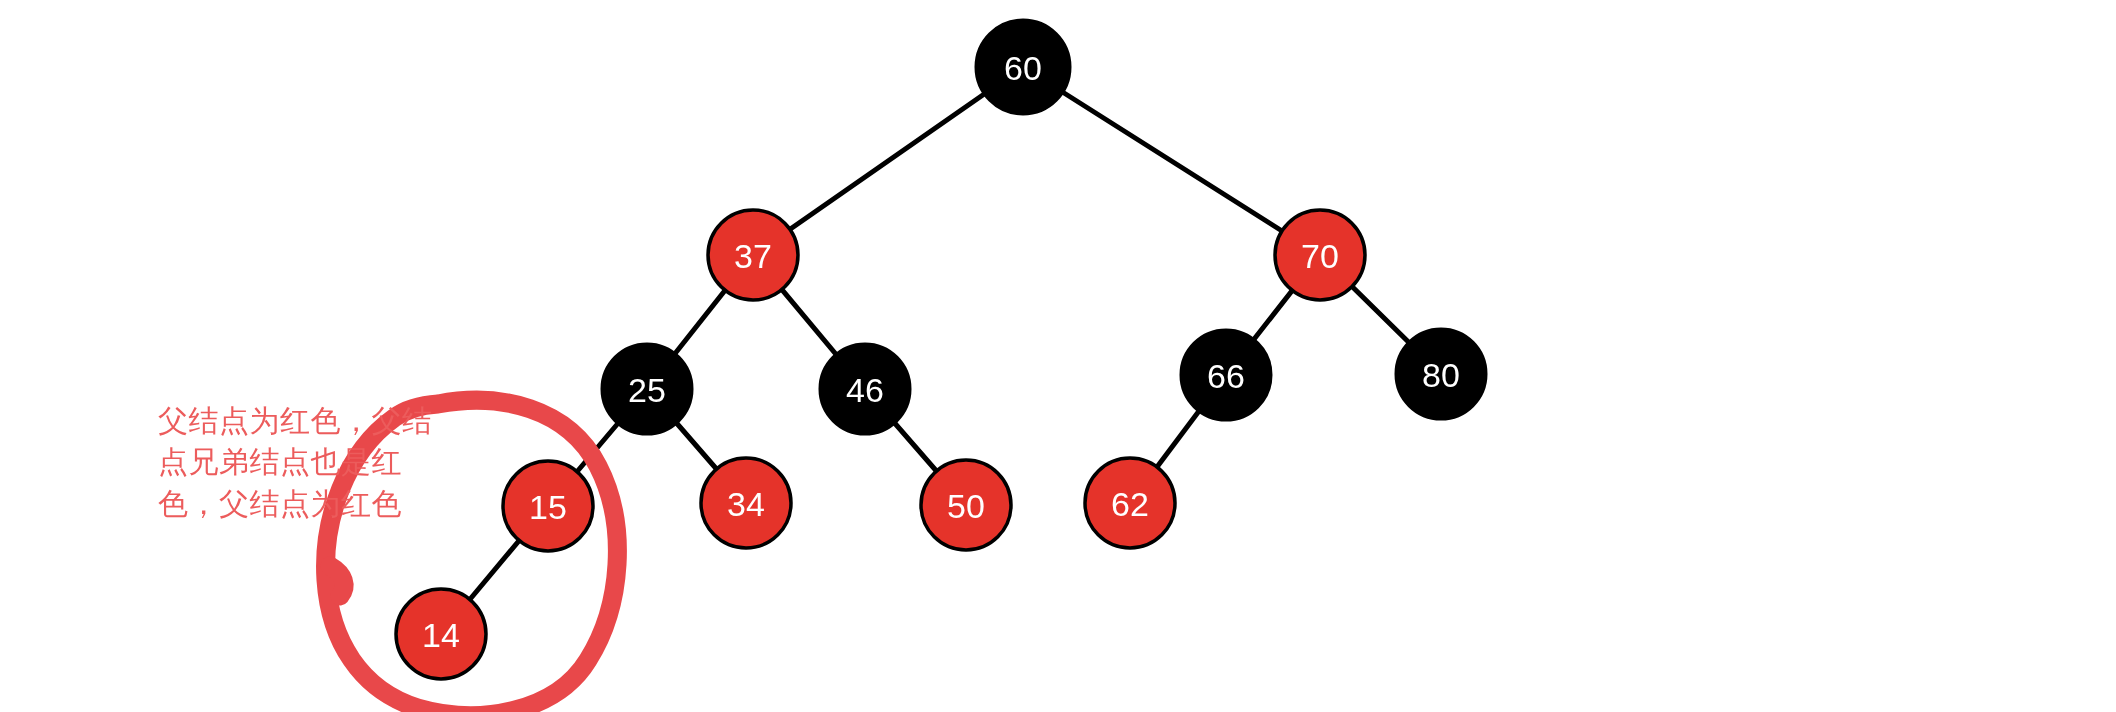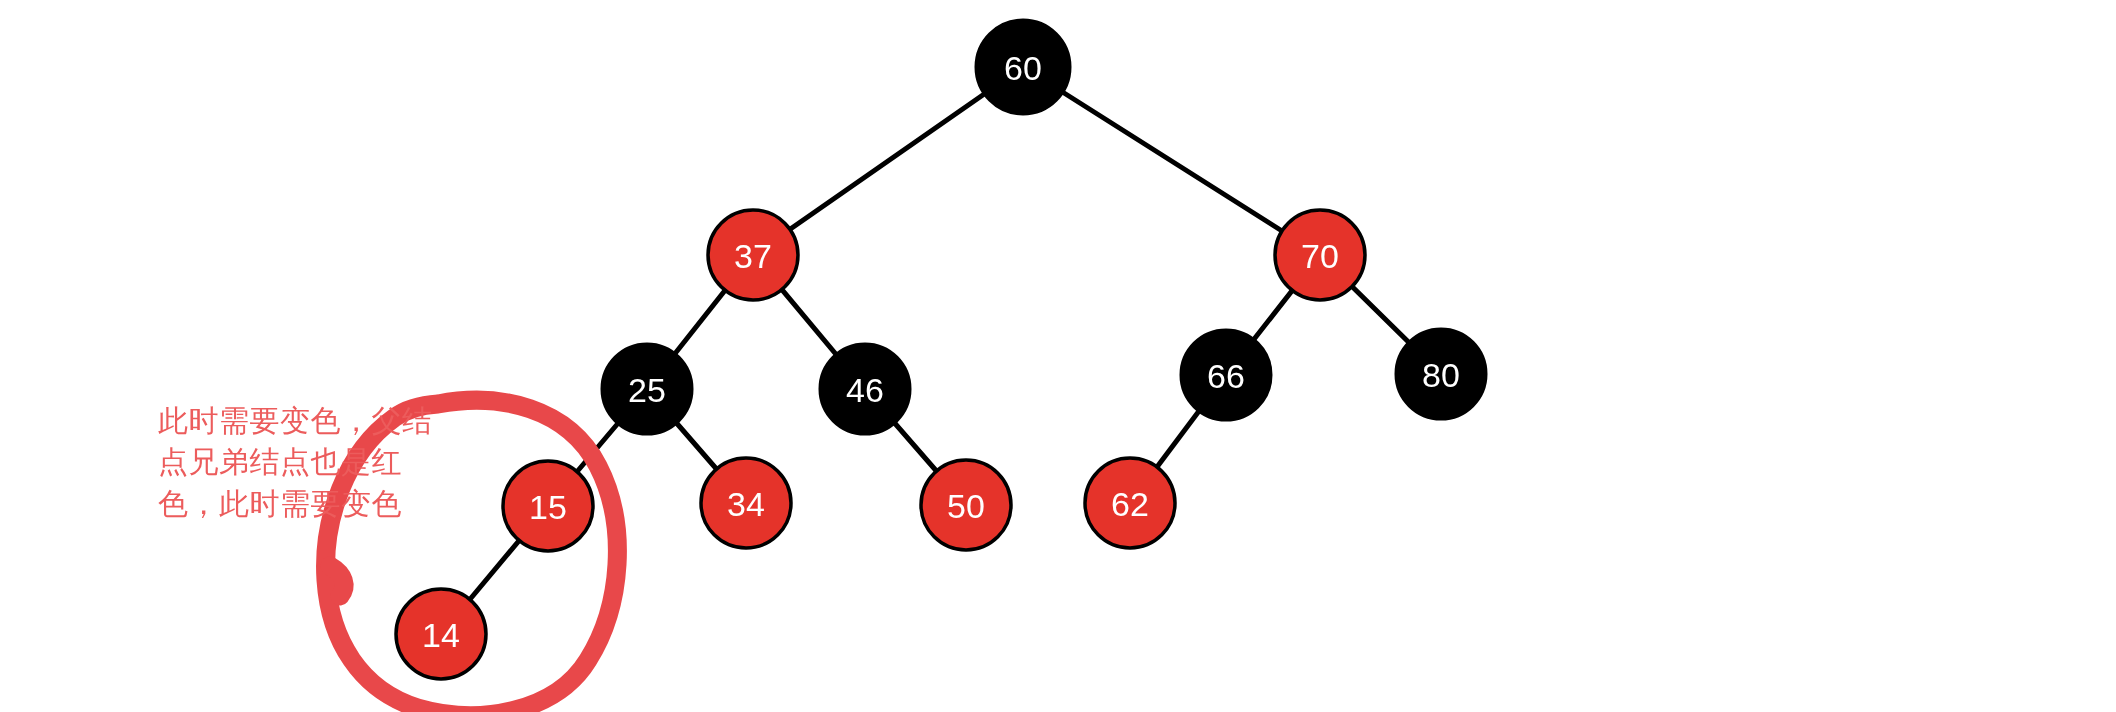--- a/index.html
+++ b/index.html
@@ -160,15 +160,15 @@
       </g>
 
       <g>
         <circle class="node-circle-red" cx="441" cy="634" r="45"></circle>
         <text class="node-text" x="441" y="635">14</text>
       </g>
 
     </g>
   </svg>
 
-  <div class="annot-note">此时需要变色，父结点兄弟结点也是红色，此时需要变色</div>
+  <div class="annot-note">父结点为红色，父结点兄弟结点也是红色，父结点为红色</div>
 
 </div>
 
 </body></html>

